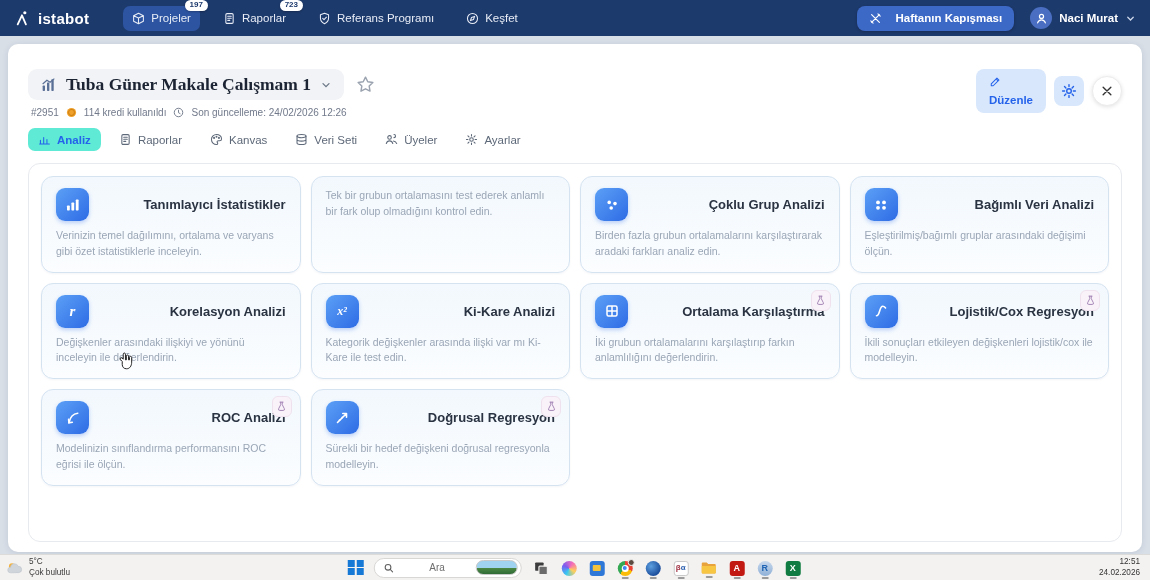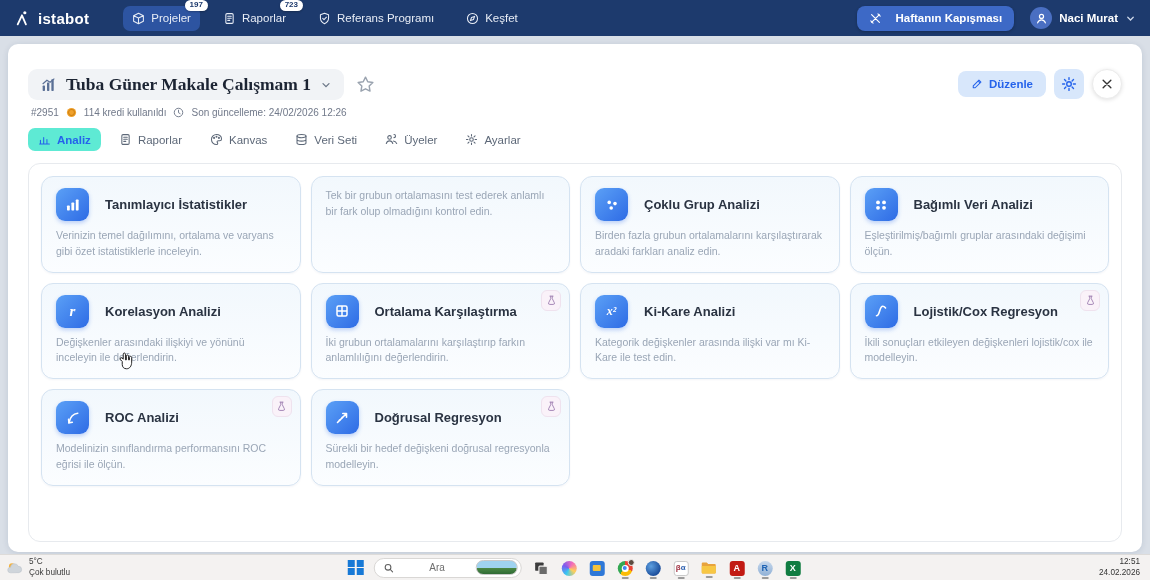--- a/index.html
+++ b/index.html
@@ -75,20 +75,21 @@
     display:flex; align-items:center; gap:7px;
     margin-top:7px; padding-left:3px;
     font-size:10px; color:#71798a;
   }
   .header-actions { display:flex; align-items:center; gap:8px; }
   .edit-btn {
     display:flex; align-items:flex-start; gap:6px;
     background:#d8e7fb; color:#2563eb; font-size:11.5px; font-weight:700;
     border:none; border-radius:8px; padding:7px 13px; cursor:pointer;
     font-family:"Liberation Sans", sans-serif;
+    flex-direction:column;
   }
   .icon-btn {
     width:30px; height:30px; border-radius:8px; border:none;
     background:#d8e7fb; display:flex; align-items:center; justify-content:center;
     cursor:pointer;
   }
   .close-btn {
     width:30px; height:30px; border-radius:50%;
     background:#fff; border:1px solid #ececec;
     box-shadow:0 1px 4px rgba(0,0,0,.12);
@@ -120,21 +121,21 @@
     border:1px solid #d5e3f1; border-radius:12px;
     padding:11px 14px 12px 14px;
     box-shadow:0 1px 2px rgba(30,58,110,.05);
     cursor:pointer;
   }
   .card.highlight {
     border:2px solid #3b82f6;
     padding:10px 13px 11px 13px;
     box-shadow:0 2px 8px rgba(59,130,246,.22);
   }
-  .card-head { display:flex; align-items:center; gap:16px; margin-bottom:7px; }
+  .card-head { display:flex; align-items:center; gap:16px; margin-bottom:7px;justify-content:space-between; }
   .card-icon {
     width:33px; height:33px; min-width:33px; border-radius:9px;
     background:linear-gradient(135deg,#5ba0f6,#2e6be5);
     display:flex; align-items:center; justify-content:center;
     box-shadow:0 2px 4px rgba(46,107,229,.3);
     color:#fff; font-weight:700;
   }
   .card-title { font-size:13px; font-weight:700; color:#2a3342; }
   .card-desc { font-size:10.5px; color:#9aa6b6; line-height:1.5; }
   .beta-badge {
@@ -439,46 +440,46 @@
         <div class="card">
           <div class="card-head">
        <span class="card-icon">
               <span style="font-family:'Liberation Serif',serif;font-style:italic;font-size:15px;line-height:1;">r</span>
             </span>
        <span class="card-title">Korelasyon Analizi</span>
      </div>
      <div class="card-desc">Değişkenler arasındaki ilişkiyi ve yönünü inceleyin ile değerlendirin.</div>
         </div>
         <div class="card">
+          <div class="card-head">
+       <span class="card-icon">
+              <span style="font-family:'Liberation Serif',serif;font-style:italic;font-size:12px;line-height:1;">x²</span>
+            </span>
+       <span class="card-title">Ki-Kare Analizi</span>
+     </div>
+     <div class="card-desc">Kategorik değişkenler arasında ilişki var mı Ki-Kare ile test edin.</div>
+        </div>
+        <div class="card">
           <span class="beta-badge">
             <span>
               <svg width="11" height="11" viewBox="0 0 14 14" fill="none" stroke="#a183b4" stroke-width="1.2" stroke-linecap="round" stroke-linejoin="round">
                 <path d="M5 1.5h4M6 1.5v3.2L3.4 9.8A1.6 1.6 0 0 0 4.9 12h4.2a1.6 1.6 0 0 0 1.5-2.2L8 4.7V1.5"></path>
               </svg>
             </span>
           </span>
           <div class="card-head">
        <span class="card-icon">
               <svg width="18" height="18" viewBox="0 0 18 18" fill="none" stroke="#fff" stroke-width="1.5">
                 <rect x="4" y="4" width="10" height="10" rx="1.5"></rect>
                 <path d="M9 4v10M4 9h10"></path>
               </svg>
             </span>
        <span class="card-title">Ortalama Karşılaştırma</span>
      </div>
      <div class="card-desc">İki grubun ortalamalarını karşılaştırıp farkın anlamlılığını değerlendirin.</div>
-        </div>
-        <div class="card">
-          <div class="card-head">
-       <span class="card-icon">
-              <span style="font-family:'Liberation Serif',serif;font-style:italic;font-size:12px;line-height:1;">x²</span>
-            </span>
-       <span class="card-title">Ki-Kare Analizi</span>
-     </div>
-     <div class="card-desc">Kategorik değişkenler arasında ilişki var mı Ki-Kare ile test edin.</div>
         </div>
         <div class="card">
           <span class="beta-badge">
             <span>
               <svg width="11" height="11" viewBox="0 0 14 14" fill="none" stroke="#a183b4" stroke-width="1.2" stroke-linecap="round" stroke-linejoin="round">
                 <path d="M5 1.5h4M6 1.5v3.2L3.4 9.8A1.6 1.6 0 0 0 4.9 12h4.2a1.6 1.6 0 0 0 1.5-2.2L8 4.7V1.5"></path>
               </svg>
             </span>
           </span>
           <div class="card-head">

